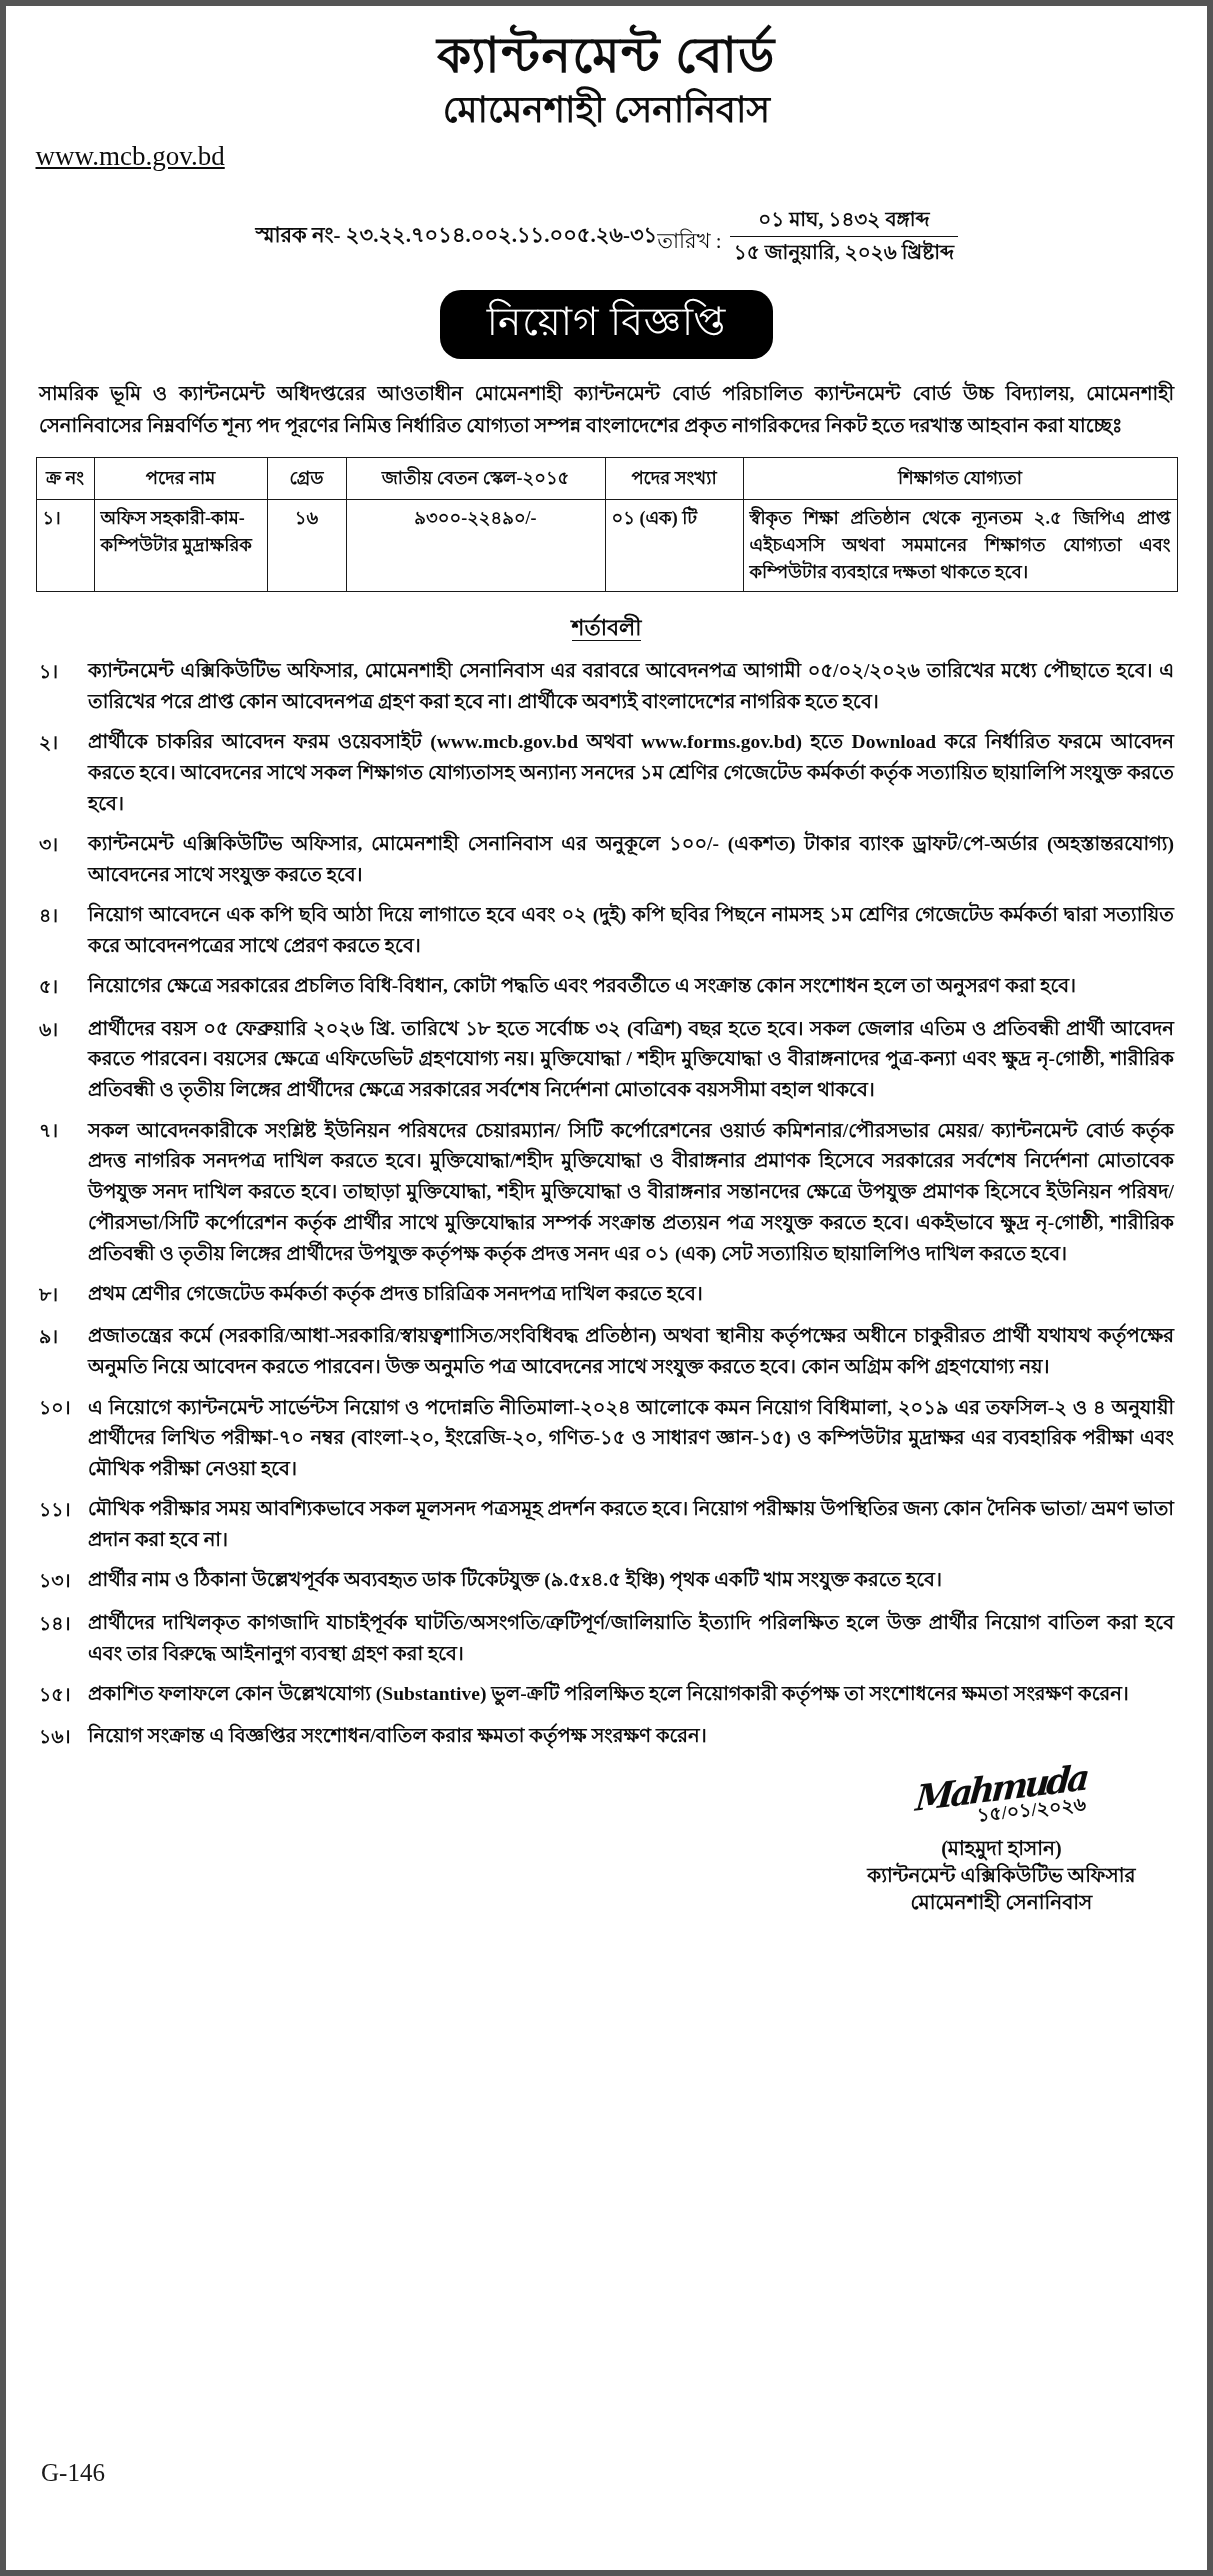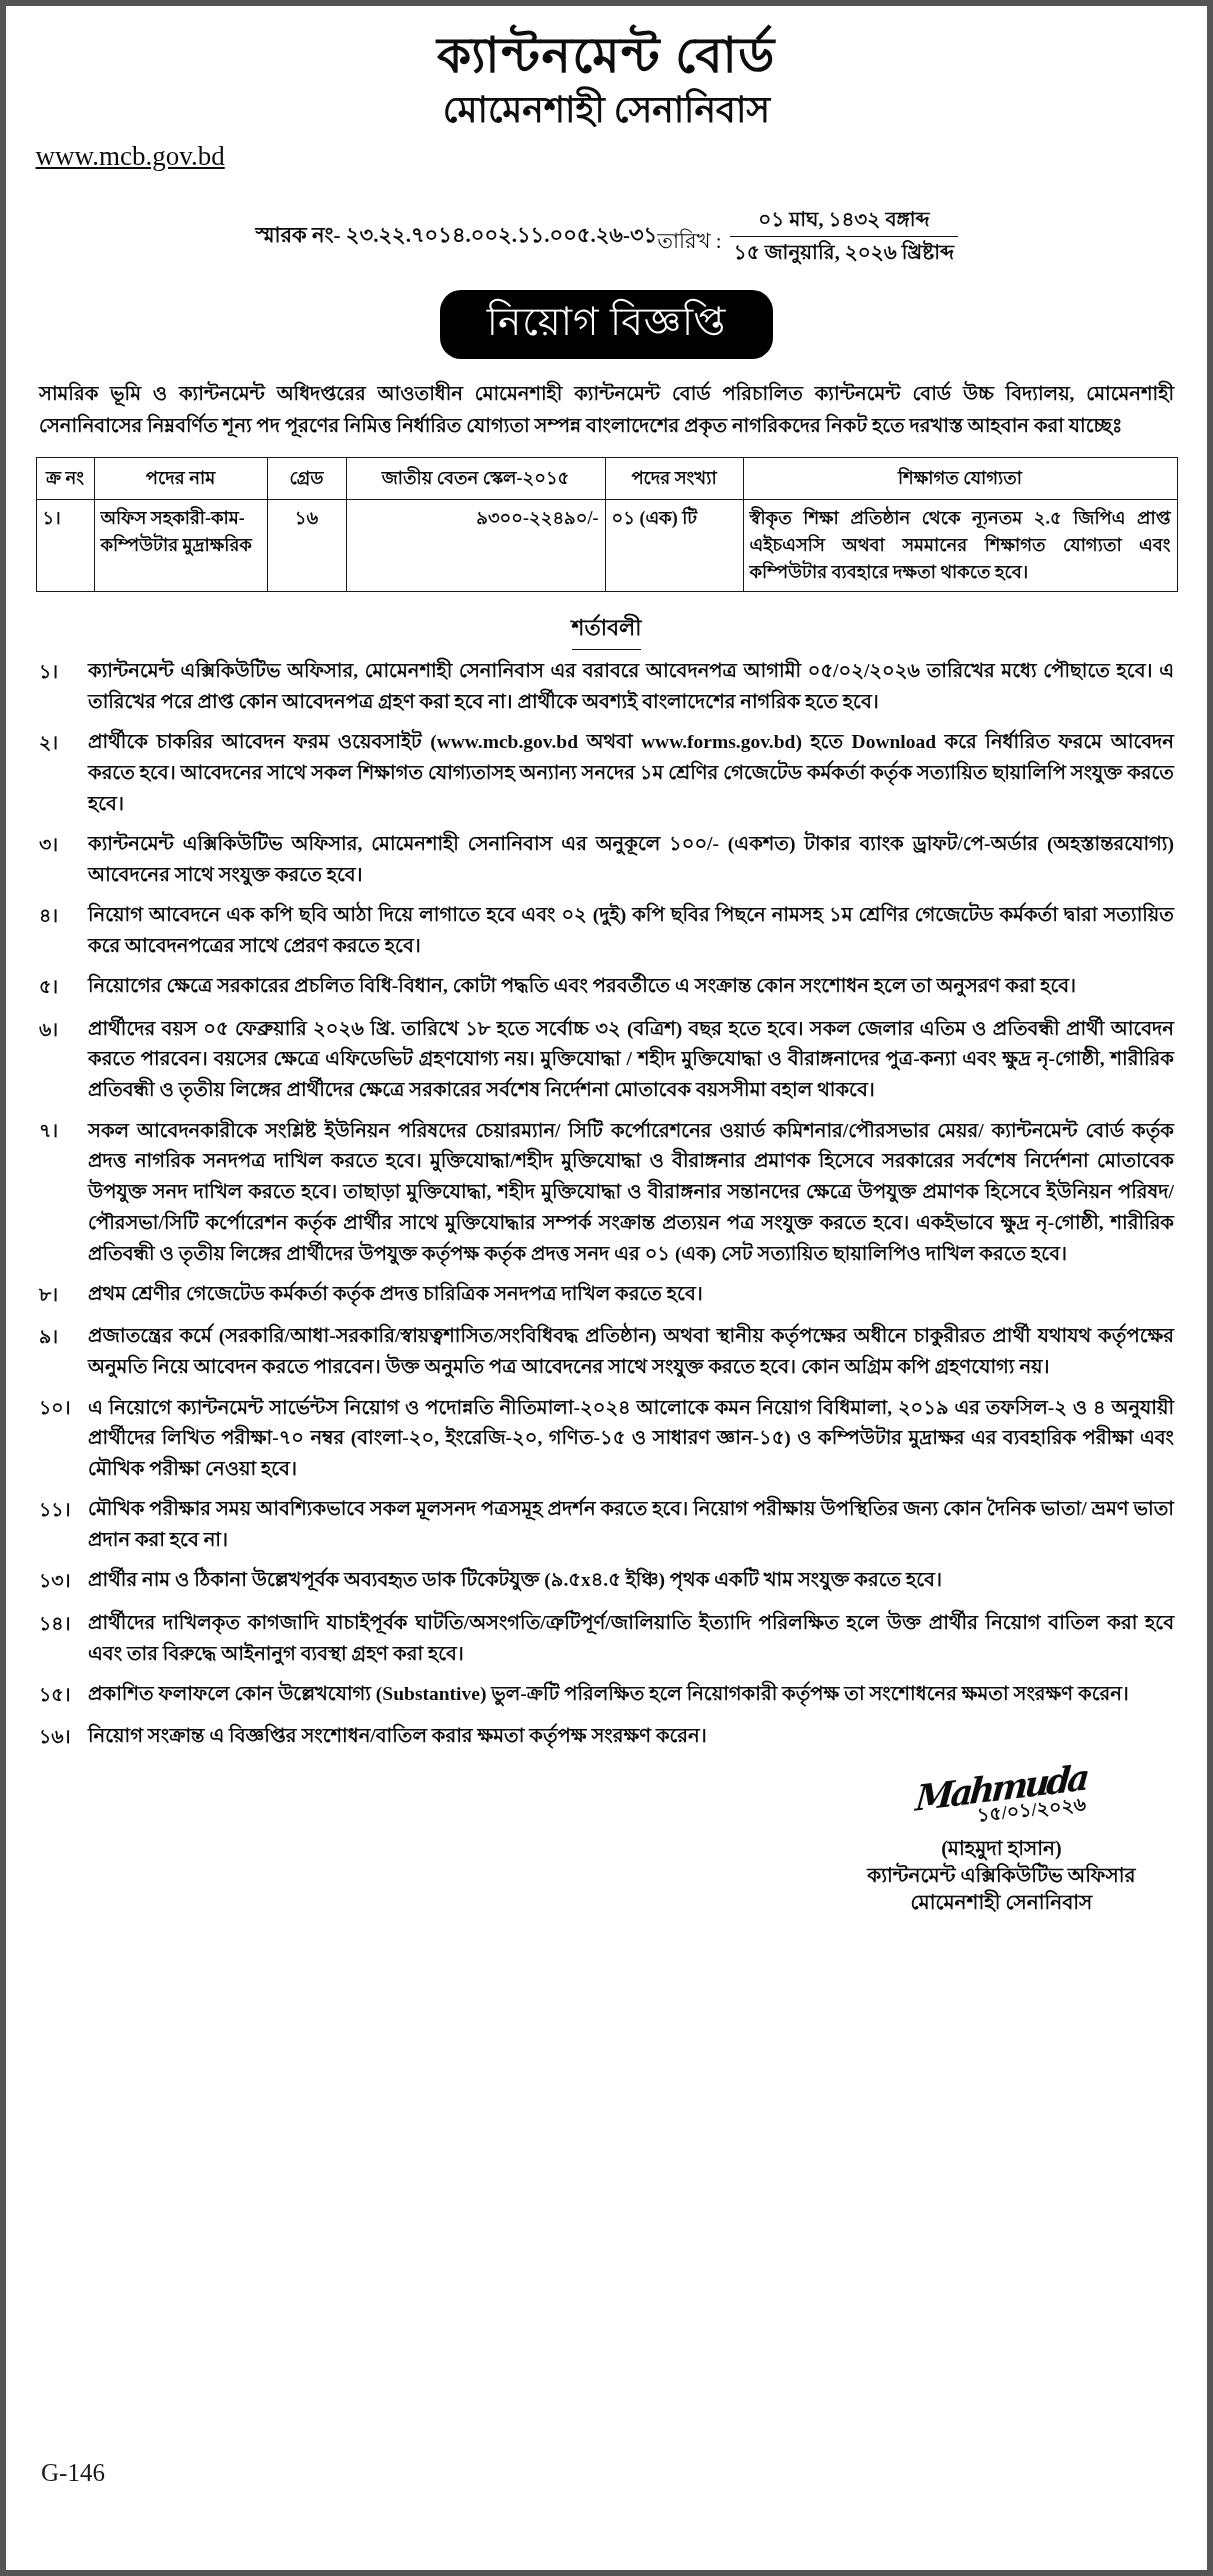--- a/index.html
+++ b/index.html
@@ -134,35 +134,35 @@
     line-height: 1.5;
   }
   table.job th {
     text-align: center;
     vertical-align: middle;
     padding: 7px 3.5px;
   }
   td.c-sl { text-align: left; width: 50px; }
   td.c-post { text-align: left; width: 165px; }
   td.c-grade { text-align: center; width: 71px; }
-  td.c-scale { text-align: right; width: 251px; }
+  td.c-scale { text-align: center; width: 251px; }
   td.c-count { text-align: left; width: 130px; }
   td.c-qual  { text-align: justify; }
 
   
   .cond-title {
     text-align: center;
     font-size: 21.7px;
     font-weight: bold;
     margin-top: 19px;
     margin-bottom: 8.7px;
   }
   .cond-title span {
     border-bottom: 1.7px solid #111;
-    padding-bottom: 9px;
+    padding-bottom: 0;
     margin-top: 22px;
   }
   ol.cond {
     list-style: none;
     margin: 0;
     padding: 0;
   }
   ol.cond > li {
     display: flex;
     align-items: flex-start;

